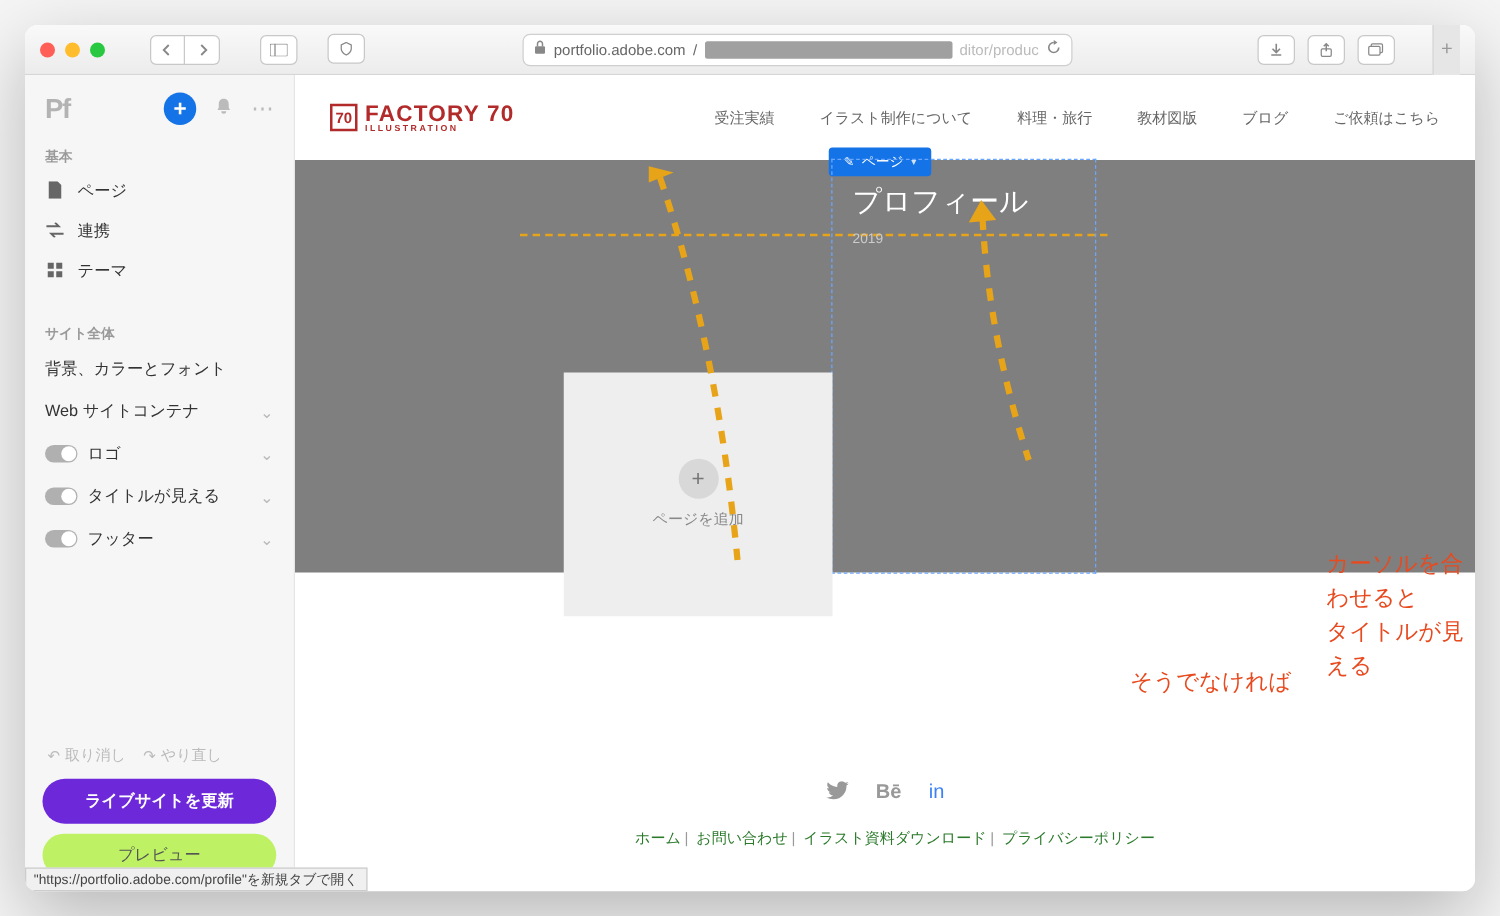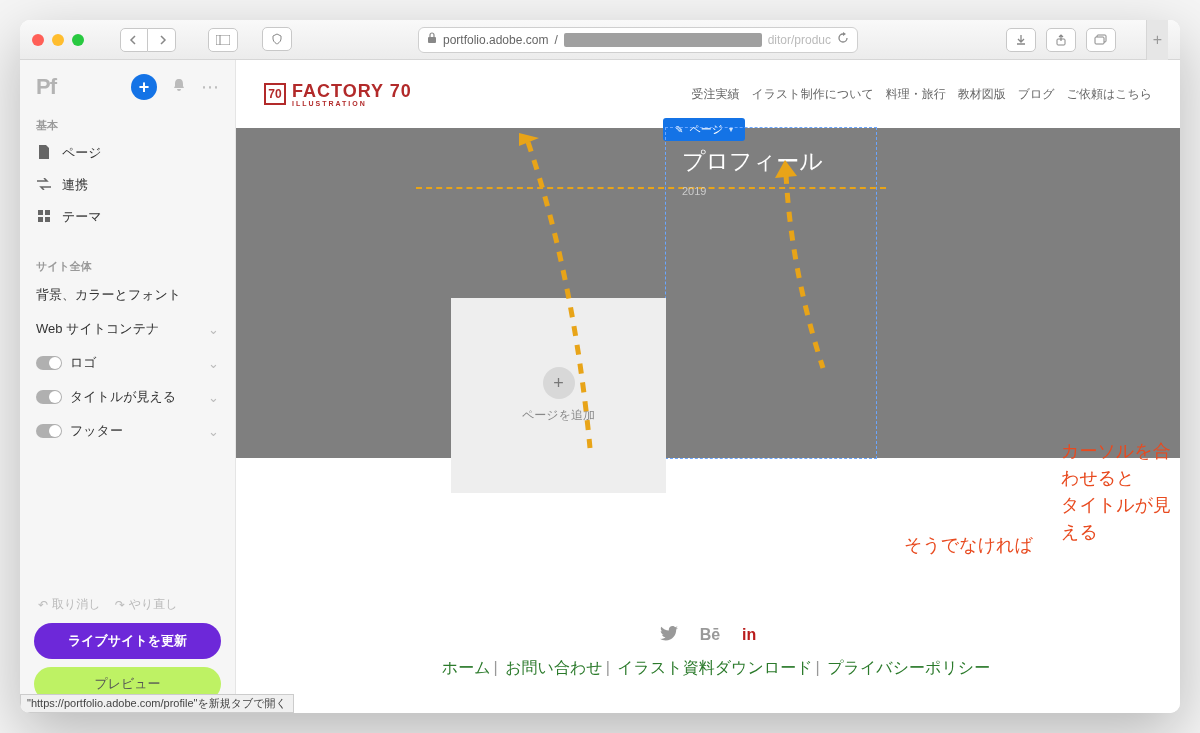--- a/index.html
+++ b/index.html
@@ -172,21 +172,21 @@
     color:#b22a2a; font-weight:700;
   }
   .logo-mark {
     width: 22px; height: 22px; border:2px solid #b22a2a;
     display:flex;align-items:center;justify-content:center;
     font-size:12px;
   }
   .logo-text { display:flex; flex-direction:column; line-height:1; }
   .logo-text .t1 { font-size: 18px; letter-spacing: 1px; }
   .logo-text .t2 { font-size: 7px; letter-spacing: 2px; color:#b22a2a; }
-  .site-nav { margin-left:auto; display:flex; gap:12px; color:#666; font-size:12px; }
+  .site-nav { margin-left:auto; display:flex; gap:36px; color:#666; font-size:12px; }
 
   .hero {
     background: #7f7f7f;
     height: 330px;
     position: relative;
   }
   .page-label {
     position:absolute; top:-10px; left:427px;
     background:#1473e6; color:#fff;
     padding: 4px 12px; font-size:11px;
@@ -229,21 +229,21 @@
 
   .footer-socials {
     position:absolute;
     bottom: 68px; left: 0; right:0;
     text-align:center; color:#999;
     display:flex; gap:22px; justify-content:center;
     font-size:16px; font-weight:600;
   }
   .footer-links {
     position:absolute; bottom: 34px; left:16px; right:0;
-    text-align:center; color:#2b7a2b; font-size:16px;
+    text-align:center; color:#2b7a2b; font-size:12px;
   }
   .footer-links span { margin: 0 3px; color:#999; }
   .footer-links a { color:#2b7a2b; }
 
   
   .annot {
     position:absolute;
     color:#e84a1f;
     font-size: 18px;
     line-height: 1.5;
@@ -460,21 +460,21 @@
         </div>
       </div>
 
       <div class="footer-socials">
         <span>
           <svg width="18" height="15" viewBox="0 0 18 15">
               <path d="M18 1.7c-.7.3-1.4.5-2.1.6.8-.5 1.3-1.2 1.6-2-.7.4-1.5.7-2.3.9C14.5.5 13.6 0 12.5 0c-2 0-3.7 1.6-3.7 3.7 0 .3 0 .6.1.8C5.9 4.4 3.2 2.9 1.3.7 1 1.2.8 1.9.8 2.6c0 1.3.6 2.4 1.6 3-0.6 0-1.2-.2-1.7-.5v0c0 1.8 1.3 3.3 3 3.6-.3.1-.6.1-1 .1-.2 0-.5 0-.7-.1.5 1.5 1.8 2.5 3.5 2.6C4.2 12.3 2.6 12.9.9 12.9c-.3 0-.6 0-.9-.1C1.6 13.8 3.6 14.4 5.7 14.4c6.8 0 10.5-5.6 10.5-10.5v-.5C16.9 3 17.5 2.4 18 1.7" fill="#999"></path>
             </svg>
         </span>
         <span style="color:#999;font-weight:700;">Bē</span>
-        <span style="color:#b91c1c;font-weight:700;">in</span>
+        <span style="color:#3b82f6;font-weight:400;">in</span>
       </div>
       <div class="footer-links">
         <a>ホーム</a><span>|</span>
         <a>お問い合わせ</a><span>|</span>
         <a>イラスト資料ダウンロード</a><span>|</span>
         <a>プライバシーポリシー</a>
       </div>
 
       <svg class="arrow" style="top:68px; left:278px; width:80px; height:325px;" viewBox="0 0 80 325">
         <path d="M5 5 L5 18 L25 10 Z" fill="#e8a418"></path>

